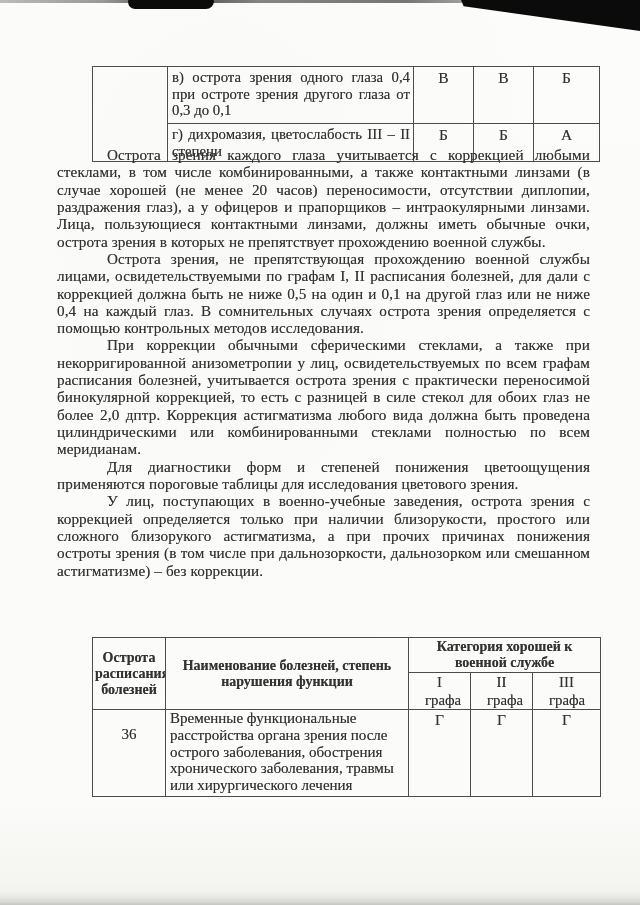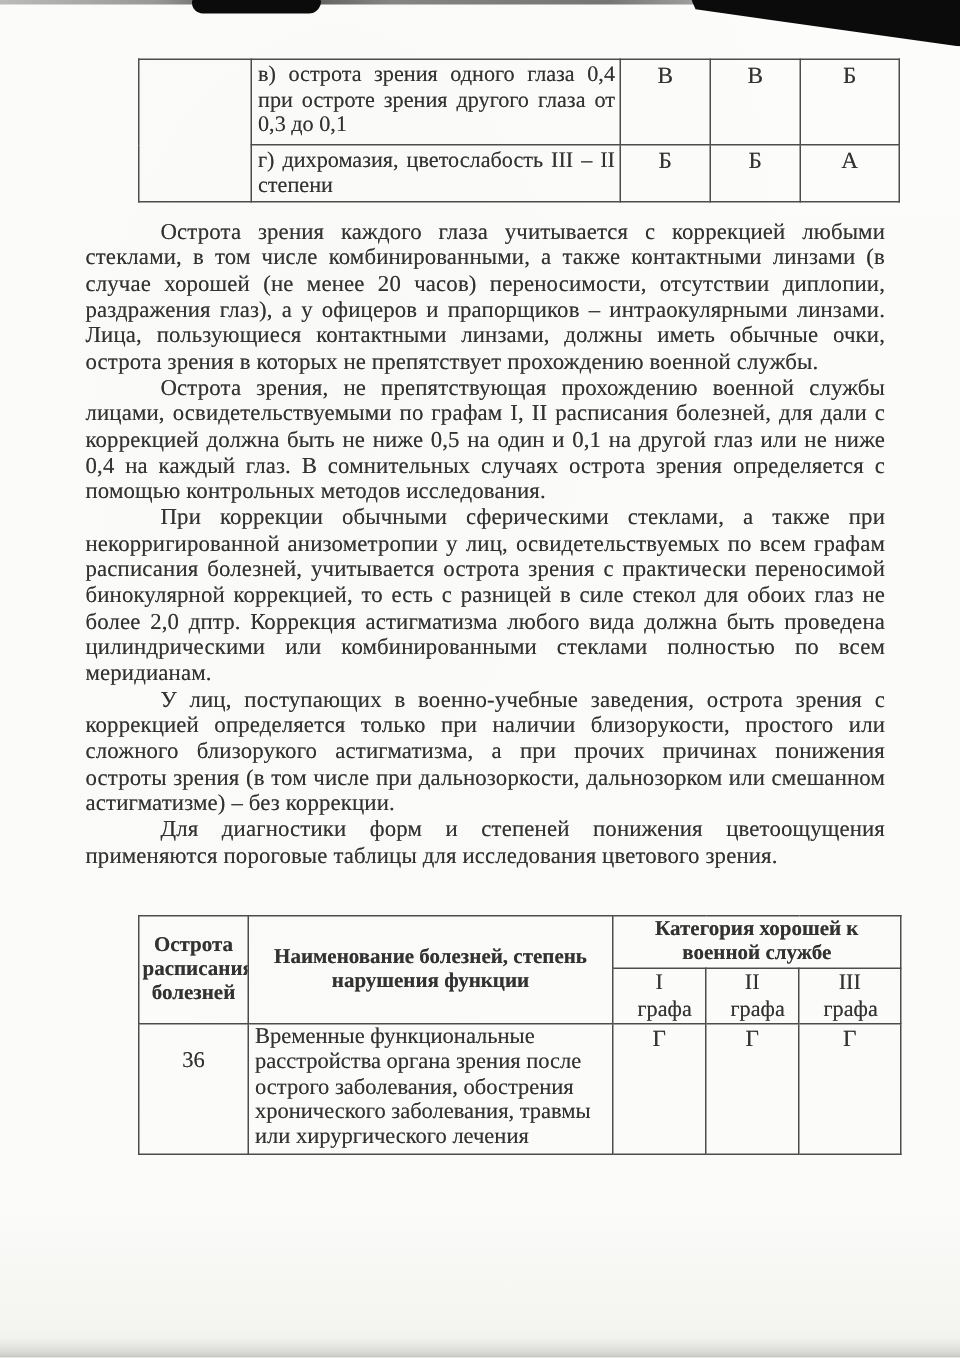--- a/index.html
+++ b/index.html
@@ -21,21 +21,21 @@
   .blob { position:absolute; left:128px; top:0; width:86px; height:9px;
     background:#0b0b0b; border-radius:1px 1px 9px 8px; }
   .wedge { position:absolute; left:461px; top:0; width:179px; height:31px;
     background:#0b0b0b; clip-path:polygon(0 0, 100% 0, 100% 100%, 1.5% 20%); }
   .bottom-smudge { position:absolute; left:0; bottom:0; width:640px; height:13px;
     background:linear-gradient(180deg, rgba(0,0,0,0) 0%, rgba(140,140,133,0.10) 40%,
       rgba(120,120,113,0.22) 80%, rgba(105,105,100,0.32) 100%); }
 
   
   table { border-collapse:collapse; position:absolute; table-layout:fixed;
-    border-spacing:0; }
+    border-spacing:0;margin-top:27px; }
   td, th { border:1px solid #4c4c4c; font-weight:normal; overflow:hidden; }
 
   .t1 { left:92px; top:39px; width:507px; }
   .t1 td { vertical-align:top; font-size:14.8px; line-height:16.6px; }
   .t1 .c-empty { }
   .t1 .c-text { text-align:justify; padding:2px 3px 2px 4px; }
   .t1 .c-val  { text-align:center; padding-top:3px; font-size:15.5px; }
   .t1 .r1 { height:57px; }
   .t1 .r2 { height:32px;border-radius:17px; }
 
@@ -86,22 +86,22 @@
         <td class="c-val">Б</td>
         <td class="c-val">А</td>
       </tr>
     </tbody>
   </table>
 
   <div class="body-text">
     <p>Острота зрения каждого глаза учитывается с коррекцией любыми стеклами, в том числе комбинированными, а также контактными линзами (в случае хорошей (не менее 20 часов) переносимости, отсутствии диплопии, раздражения глаз), а у офицеров и прапорщиков – интраокулярными линзами. Лица, пользующиеся контактными линзами, должны иметь обычные очки, острота зрения в которых не препятствует прохождению военной службы.</p>
     <p>Острота зрения, не препятствующая прохождению военной службы лицами, освидетельствуемыми по графам I, II расписания болезней, для дали с коррекцией должна быть не ниже 0,5 на один и 0,1 на другой глаз или не ниже 0,4 на каждый глаз. В сомнительных случаях острота зрения определяется с помощью контрольных методов исследования.</p>
     <p>При коррекции обычными сферическими стеклами, а также при некорригированной анизометропии у лиц, освидетельствуемых по всем графам расписания болезней, учитывается острота зрения с практически переносимой бинокулярной коррекцией, то есть с разницей в силе стекол для обоих глаз не более 2,0 дптр. Коррекция астигматизма любого вида должна быть проведена цилиндрическими или комбинированными стеклами полностью по всем меридианам.</p>
+    <p>Для диагностики форм и степеней понижения цветоощущения применяются пороговые таблицы для исследования цветового зрения.</p>
     <p>У лиц, поступающих в военно-учебные заведения, острота зрения с коррекцией определяется только при наличии близорукости, простого или сложного близорукого астигматизма, а при прочих причинах понижения остроты зрения (в том числе при дальнозоркости, дальнозорком или смешанном астигматизме) – без коррекции.</p>
-    <p>Для диагностики форм и степеней понижения цветоощущения применяются пороговые таблицы для исследования цветового зрения.</p>
   </div>
 
   <table class="t2">
     <colgroup>
       <col style="width:73px">
         <col style="width:243px">
       <col style="width:62px">
         <col style="width:62px">
         <col style="width:68px">
     </colgroup>

